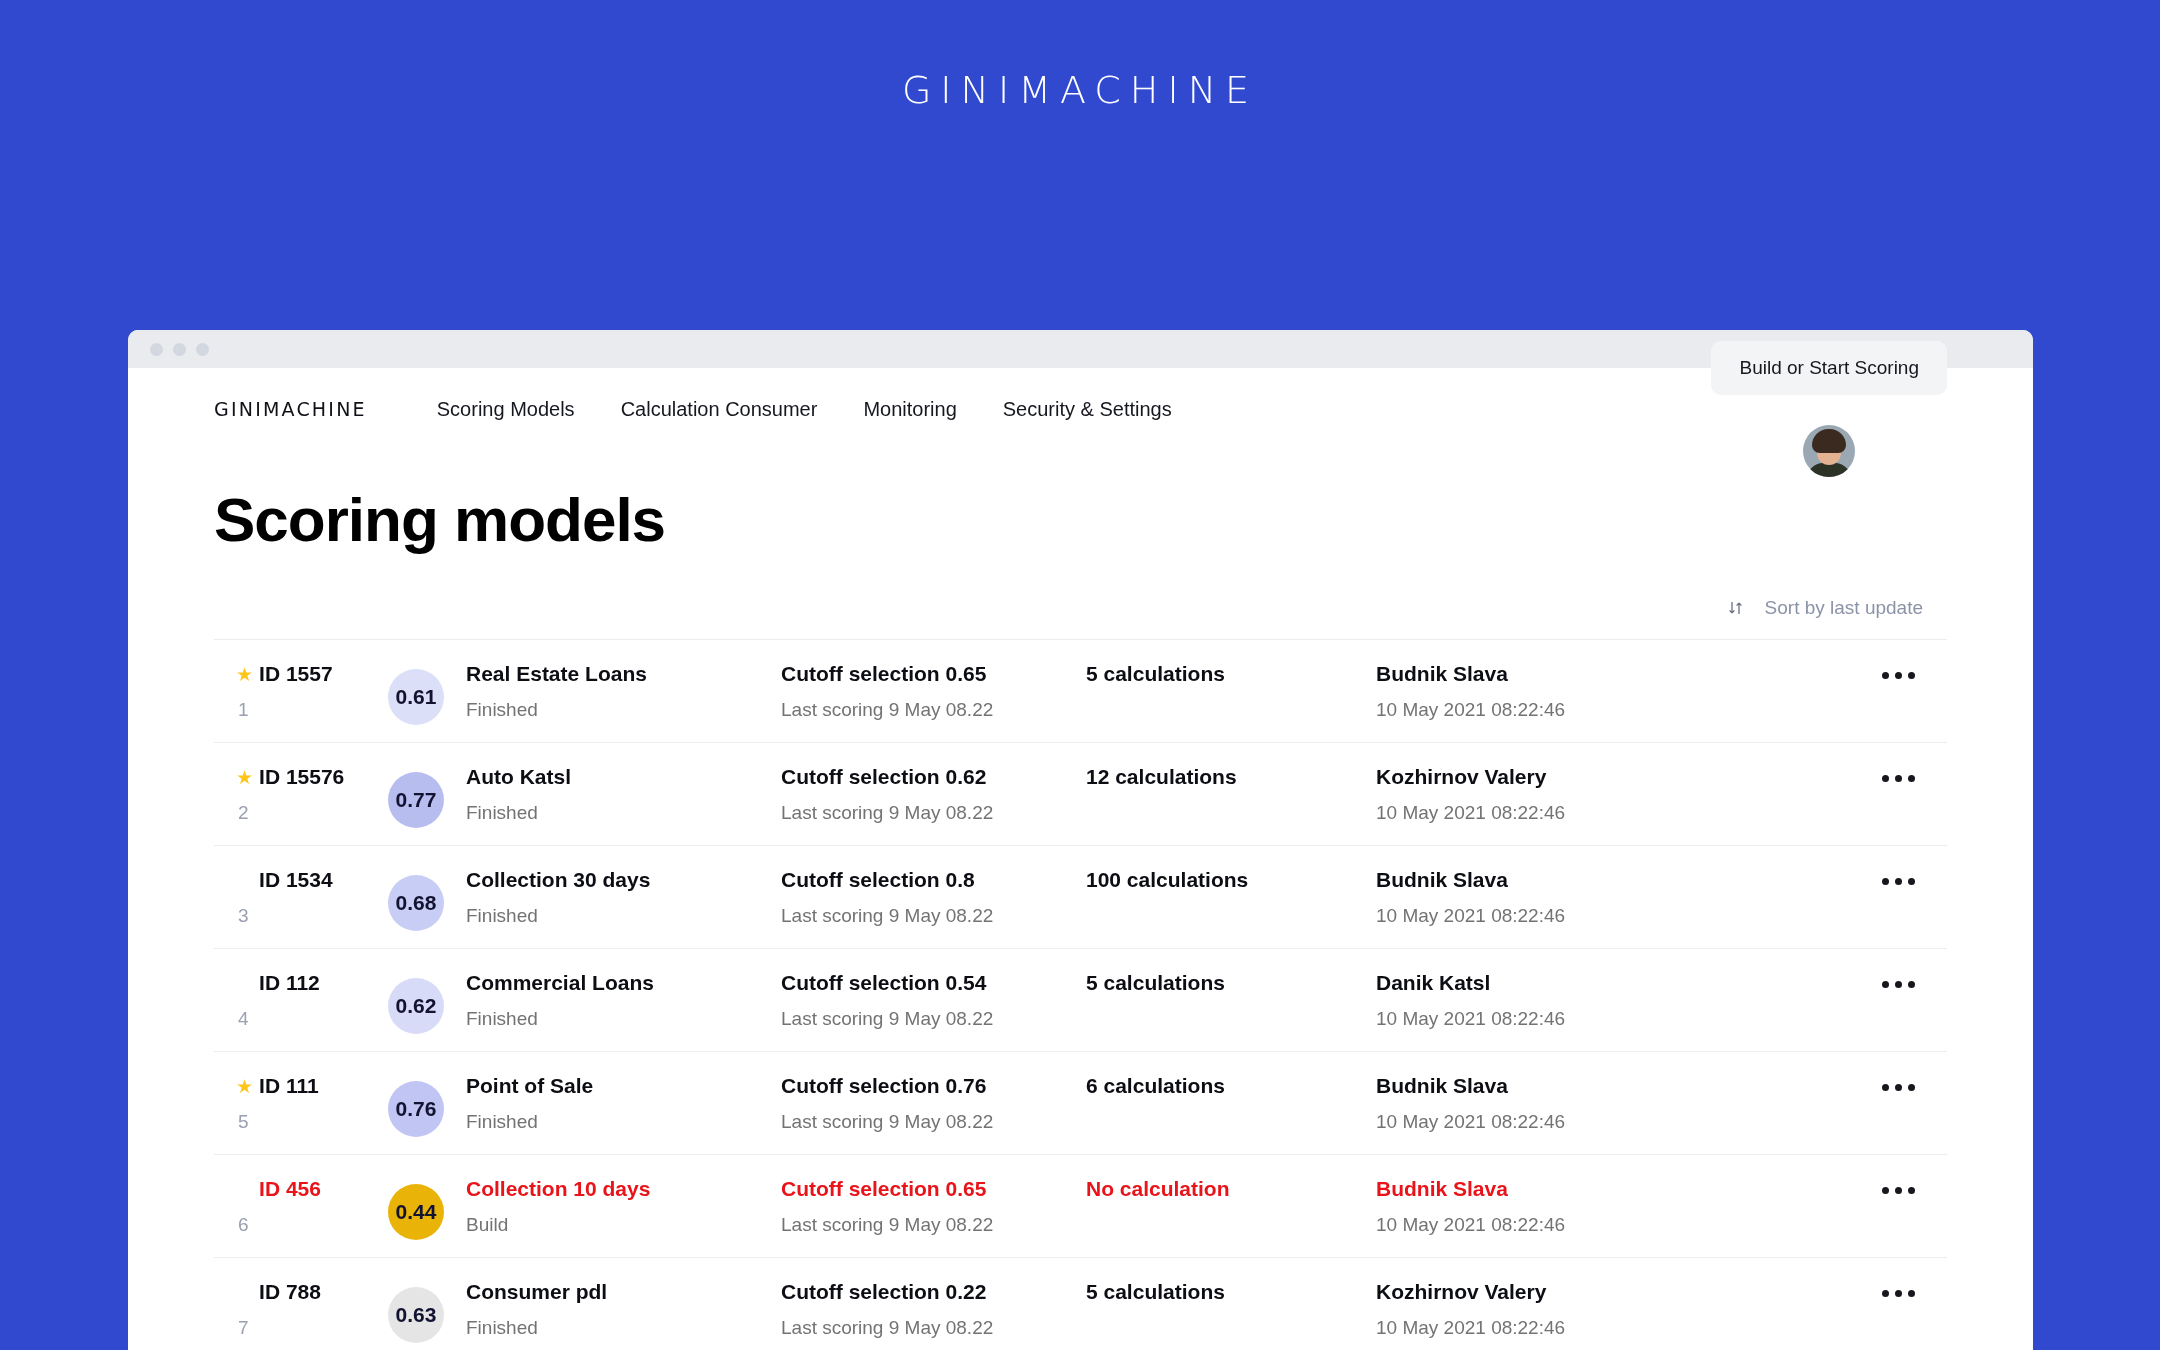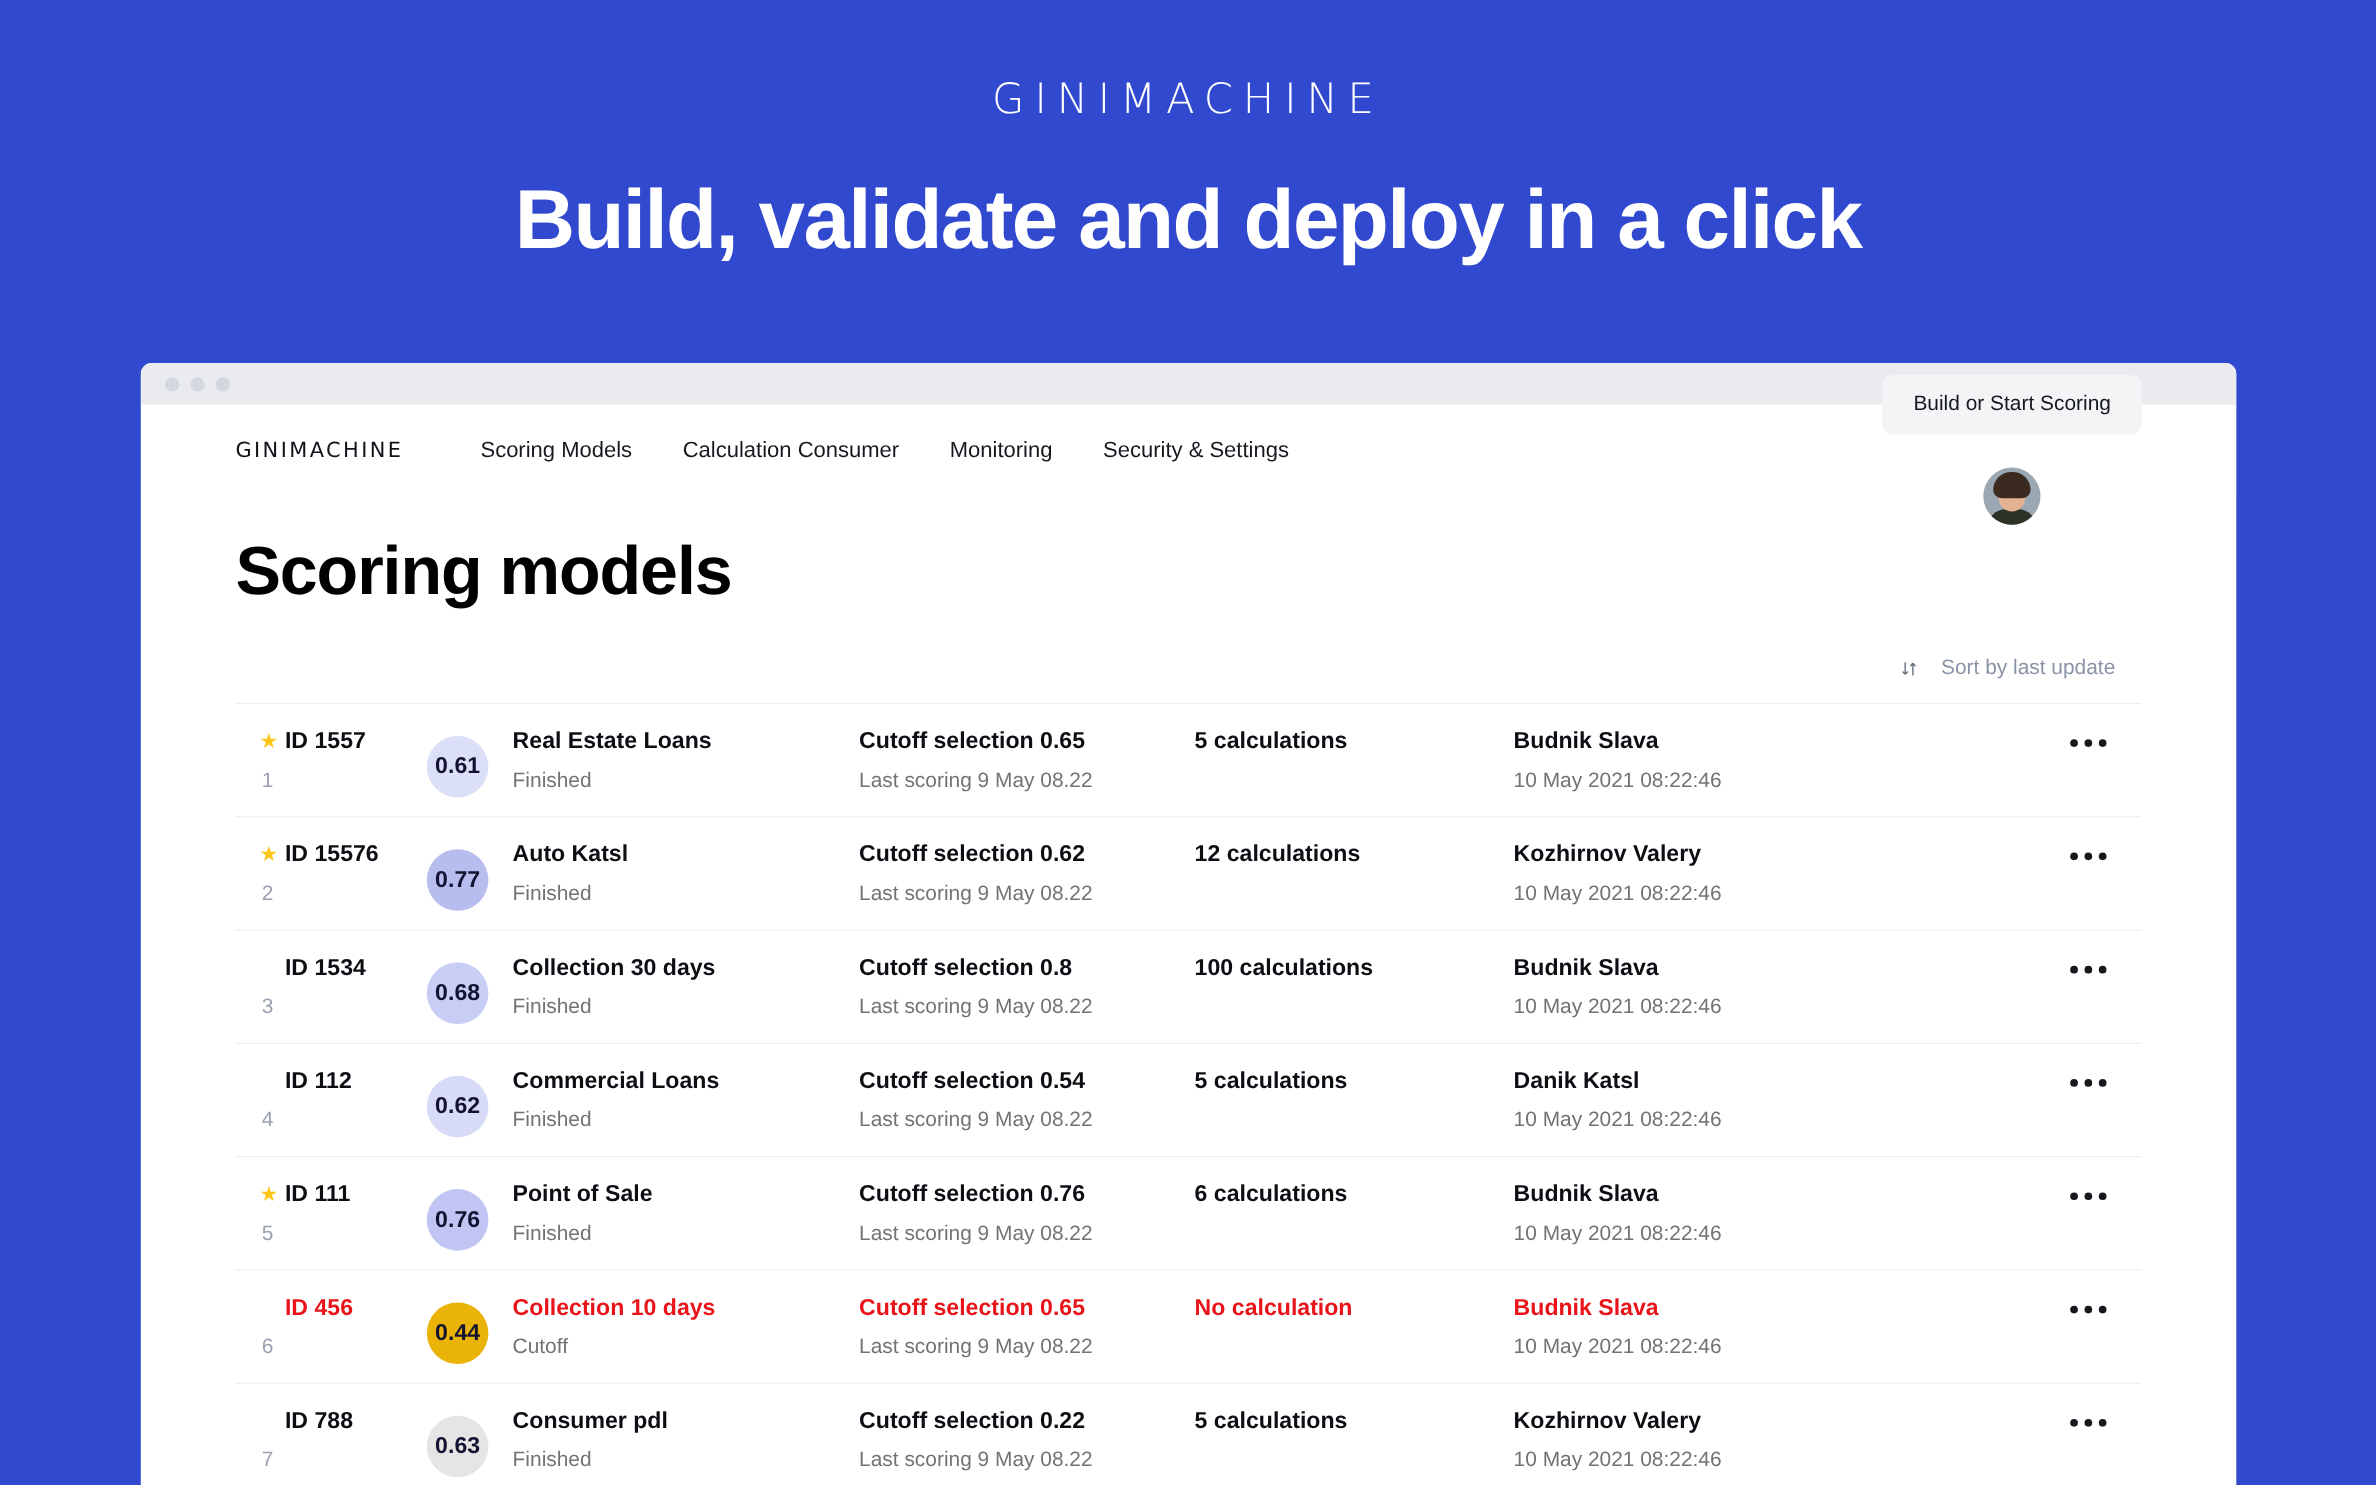--- a/index.html
+++ b/index.html
@@ -166,21 +166,20 @@
     display: flex; gap: 6px; align-items: center; cursor: pointer;
     padding: 6px;
   }
   .menu-btn span { width: 7px; height: 7px; border-radius: 50%; background: #17181e; }
 </style>
 </head>
 <body>
 
 <div class="promo">
   <div class="promo-logo">GINIMACHINE</div>
-  <div class="promo-headline">Build, validate and deploy in a click</div>
 </div>
 
 <div class="window">
 
   <div class="chrome-bar">
     <span class="dot"></span>
     <span class="dot"></span>
     <span class="dot"></span>
   </div>
 
@@ -384,21 +383,21 @@
               <span class="star hidden">★</span>
               <span class="id-text">ID 456</span>
             </div>
             <div class="row-num">6</div>
           </div>
           <div class="col-score">
             <div class="score-circle" style="background: #eab308;">0.44</div>
           </div>
           <div class="col-name">
             <div class="cell-main">Collection 10 days</div>
-            <div class="cell-sub">Cutoff</div>
+            <div class="cell-sub">Build</div>
           </div>
           <div class="col-cutoff">
             <div class="cell-main">Cutoff selection 0.65</div>
             <div class="cell-sub">Last scoring 9 May 08.22</div>
           </div>
           <div class="col-calc">
             <div class="cell-main">No calculation</div>
           </div>
           <div class="col-user">
             <div class="cell-main">Budnik Slava</div>

